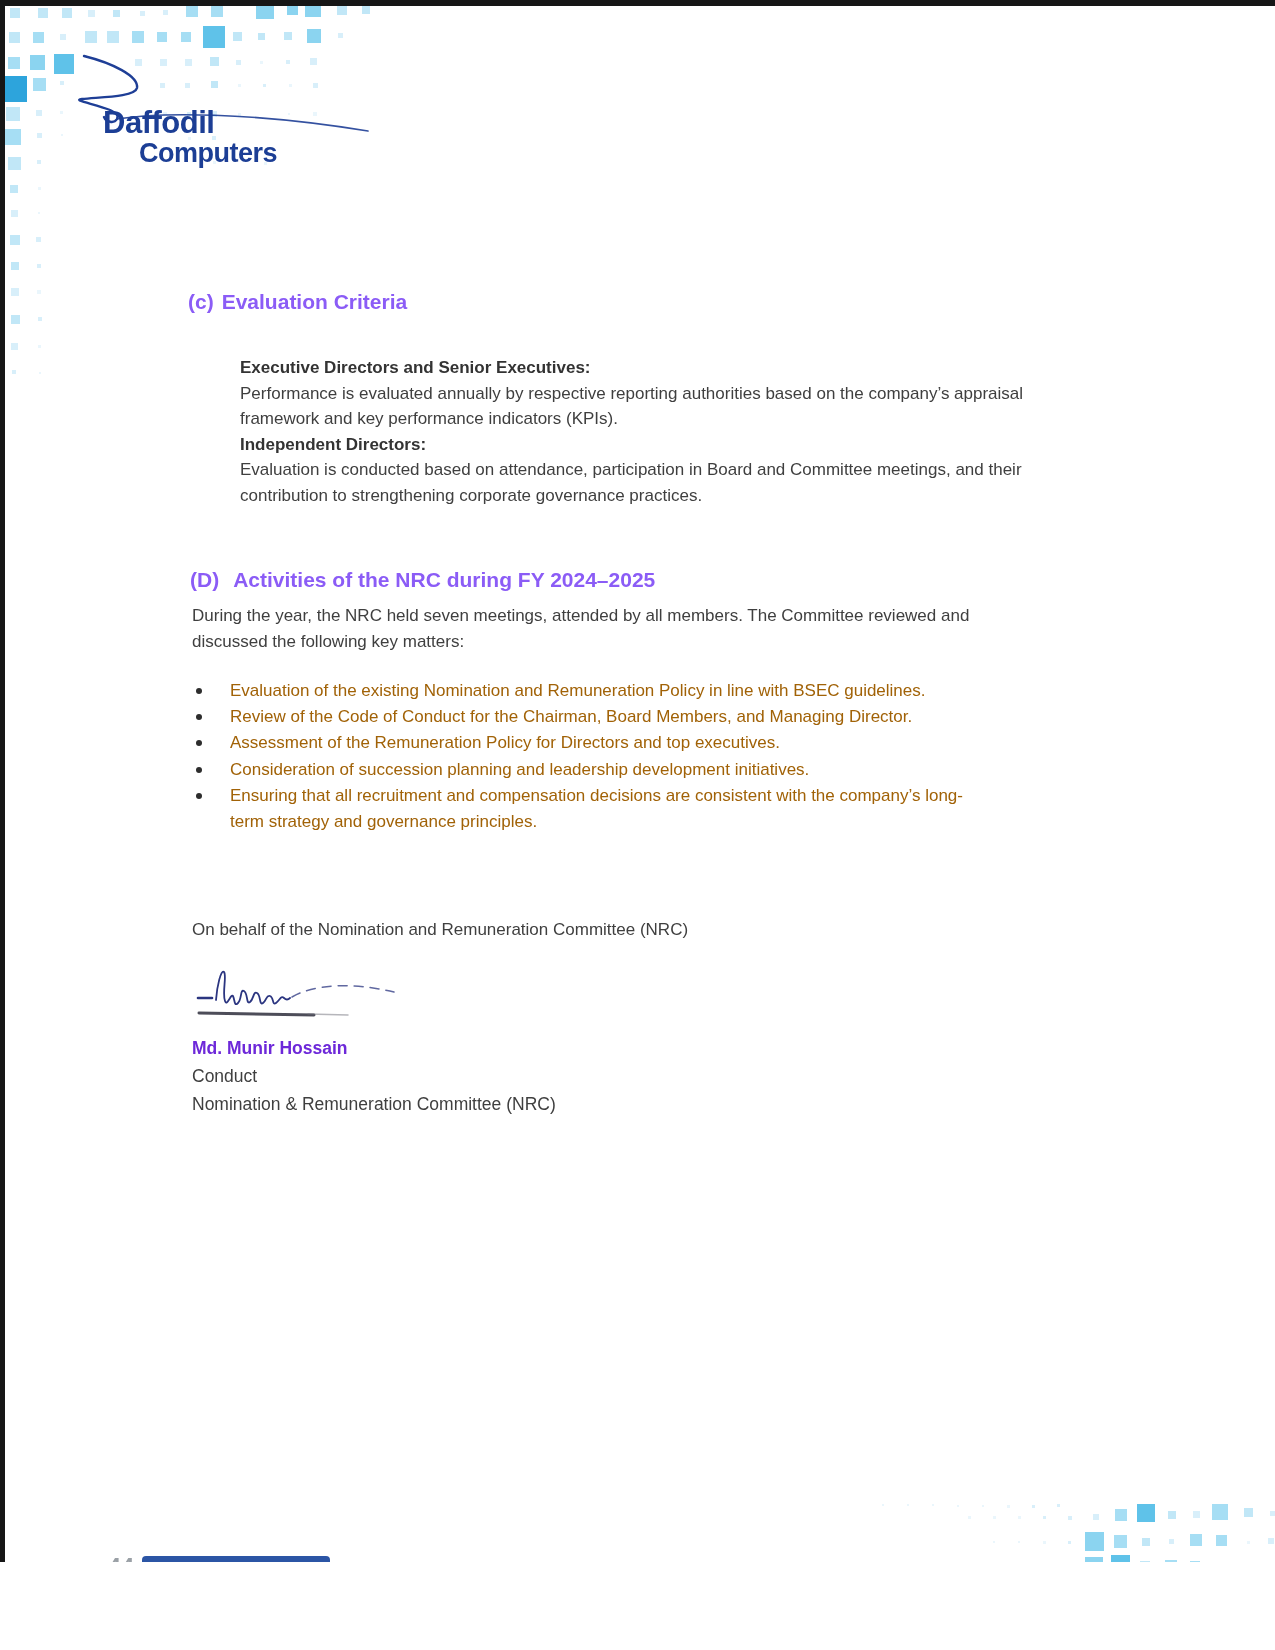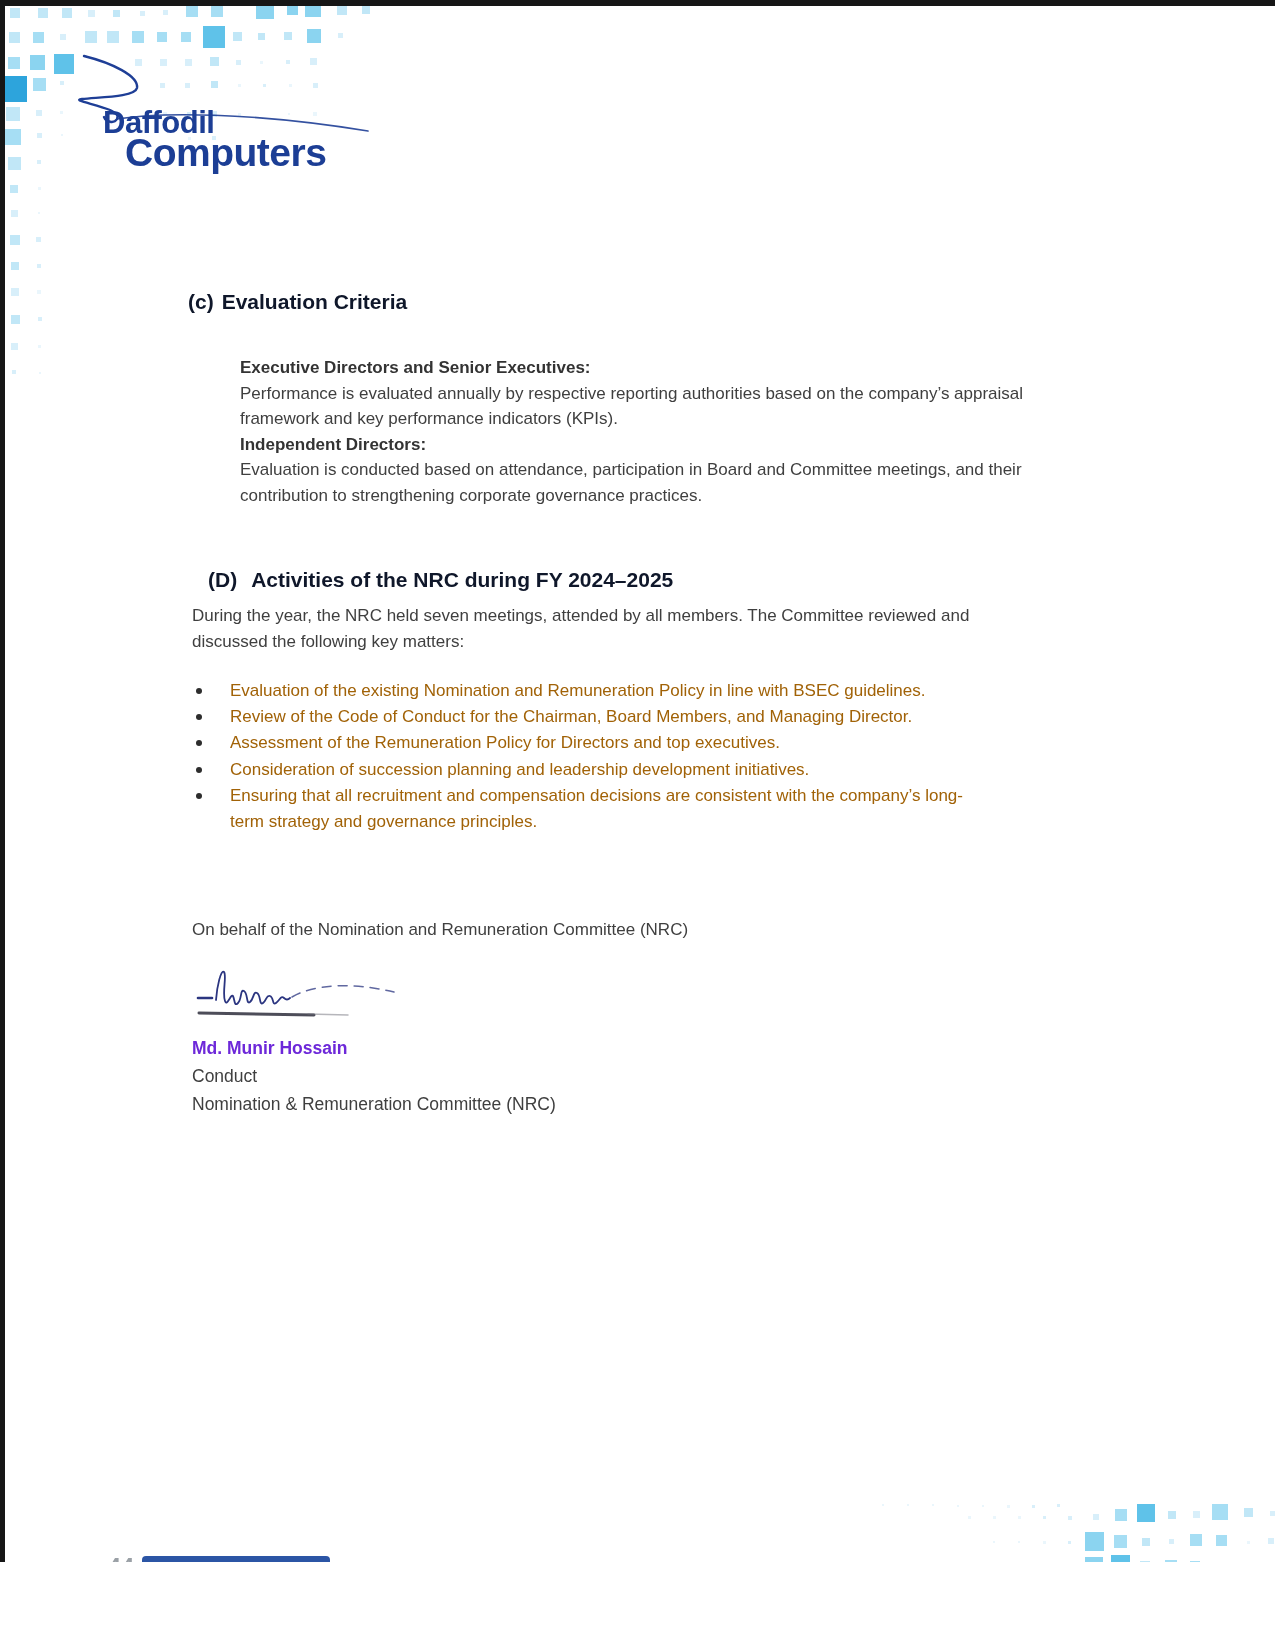--- a/index.html
+++ b/index.html
@@ -15,23 +15,23 @@
   .b-top{position:absolute;left:0;top:0;width:100%;height:6px;background:#161616;}
   .b-left{position:absolute;left:0;top:0;width:5px;height:100%;background:#161616;}
   .b-right{position:absolute;right:0;top:0;width:3px;height:100%;background:#2a2a2a;}
   
   #deco{position:absolute;inset:0;pointer-events:none;}
   .sq{position:absolute;}
   
   .swoosh{position:absolute;left:0;top:0;}
   .logo{position:absolute;left:103px;top:108px;color:#1c3e95;font-weight:bold;letter-spacing:-0.5px;line-height:30px;}
   .logo-l1{font-size:31px;}
-  .logo-l2{font-size:39px;margin-left:22px;}
-  
-  .h-blue{position:absolute;color:#0f172a;font-weight:bold;font-size:21px;white-space:nowrap;}
+  .logo-l2{font-size:27px;margin-left:36px;}
+  
+  .h-blue{position:absolute;color:#8b5cf6;font-weight:bold;font-size:21px;white-space:nowrap;}
   .h-blue .lbl{margin-right:8px;}
   .h-blue.d .lbl{margin-right:14px;}
   
   .txt{color:#3f3f3f;font-size:17px;line-height:25.5px;}
   .sec-c-body{position:absolute;left:240px;top:355px;width:790px;}
   .sec-c-body p{margin:0;}
   .bold{font-weight:bold;color:#333333;}
   .sec-d-intro{position:absolute;left:192px;top:603px;width:852px;line-height:26px;}
   .bullets{position:absolute;left:192px;top:678px;width:800px;list-style:none;margin:0;padding:0;}
   .bullets li{position:relative;padding-left:38px;line-height:26.2px;margin:0;color:#a16207;font-size:17px;}
@@ -236,21 +236,21 @@
     <span class="lbl">(c)</span><span>Evaluation Criteria</span>
   </h2>
 
   <div class="sec-c-body txt">
     <p class="bold">Executive Directors and Senior Executives:</p>
     <p>Performance is evaluated annually by respective reporting authorities based on the company’s appraisal framework and key performance indicators (KPIs).</p>
     <p class="bold">Independent Directors:</p>
     <p>Evaluation is conducted based on attendance, participation in Board and Committee meetings, and their contribution to strengthening corporate governance practices.</p>
   </div>
 
-  <h2 class="h-blue d" style="left:208px;top:568px;margin:0;">
+  <h2 class="h-blue d" style="left:190px;top:568px;margin:0;">
     <span class="lbl">(D)</span><span>Activities of the NRC during FY 2024–2025</span>
   </h2>
 
   <div class="sec-d-intro txt">During the year, the NRC held seven meetings, attended by all members. The Committee reviewed and discussed the following key matters:</div>
 
   <ul class="bullets">
     <li>Evaluation of the existing Nomination and Remuneration Policy in line with BSEC guidelines.</li>
     <li>Review of the Code of Conduct for the Chairman, Board Members, and Managing Director.</li>
     <li>Assessment of the Remuneration Policy for Directors and top executives.</li>
     <li>Consideration of succession planning and leadership development initiatives.</li>

